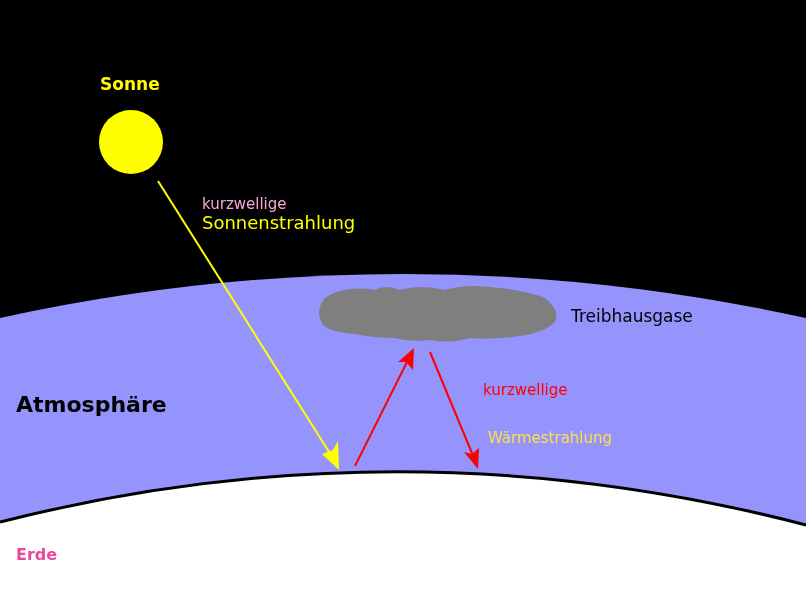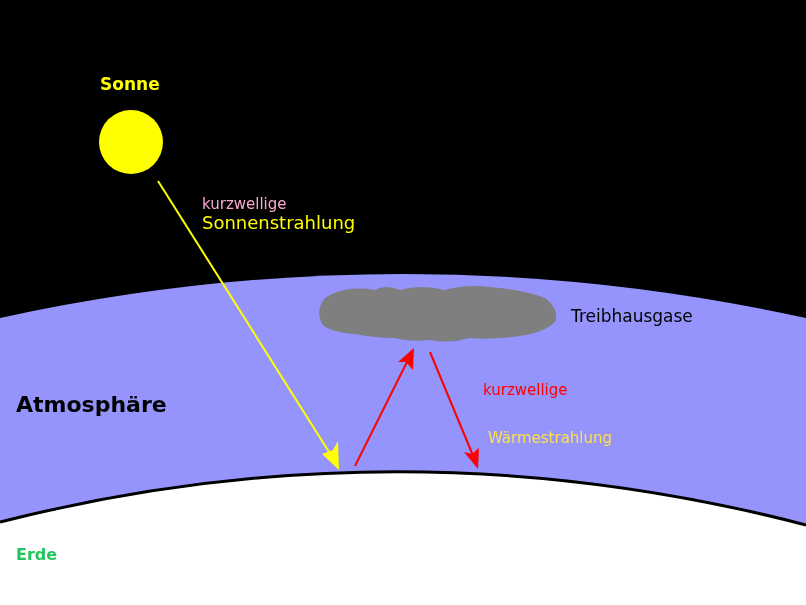--- a/index.html
+++ b/index.html
@@ -44,13 +44,13 @@
 <div class="lbl" style="left:202px; top:194px; color:#f9a8d4; font-size:15px;">kurzwellige</div>
 <div class="lbl" style="left:202px; top:213px; color:#ffff00; font-size:18px;">Sonnenstrahlung</div>
 
 <div class="lbl" style="left:571px; top:306px; color:#000000; font-size:17px;">Treibhausgase</div>
 
 <div class="lbl" style="left:483px; top:380px; color:#ff0000; font-size:15px;">kurzwellige</div>
 <div class="lbl" style="left:488px; top:400px; color:#fde047; font-size:15px;margin-top:28px;">Wärmestrahlung</div>
 
 <div class="lbl bold" style="left:16px; top:395px; color:#000000; font-size:22px;">Atmosphäre</div>
 
-<div class="lbl bold" style="left:16px; top:545px; color:#22c55e; font-size:16px;">Erde</div>
+<div class="lbl bold" style="left:16px; top:545px; color:#ec4899; font-size:16px;">Erde</div>
 
 </body></html>

